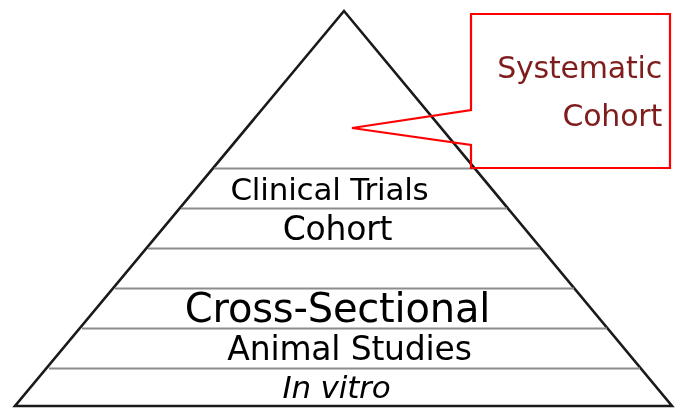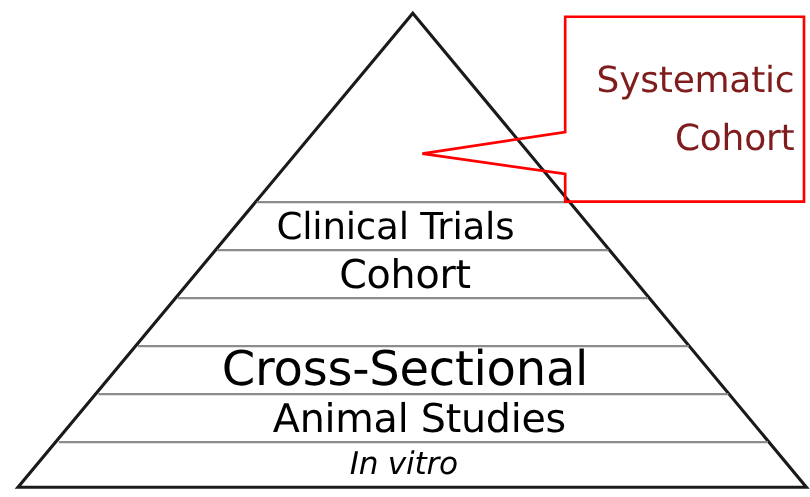--- a/index.html
+++ b/index.html
@@ -84,20 +84,20 @@
 
   <div class="tier-label" style="top:170px; font-size:31px; line-height:38px; left:-8px;">Clinical Trials</div>
 
   <div class="tier-label" style="top:209px; font-size:33px; line-height:39px; left:0px;">Cohort</div>
 
 
   <div class="tier-label" style="top:289px; font-size:40px; line-height:39px; left:0px;">Cross-Sectional</div>
 
   <div class="tier-label" style="top:329px; font-size:33px; line-height:39px; left:0px;padding-left:12px;">Animal Studies</div>
 
-  <div class="tier-label italic" style="top:368px; font-size:26px; line-height:39px; left:-1px;">In vitro</div>
+  <div class="tier-label italic" style="top:368px; font-size:31px; line-height:39px; left:-1px;">In vitro</div>
 
   <div id="callout-box">
     <div class="callout-line">Systematic</div>
     <div class="callout-line">Cohort</div>
   </div>
 
 </div>
 
 </body></html>

